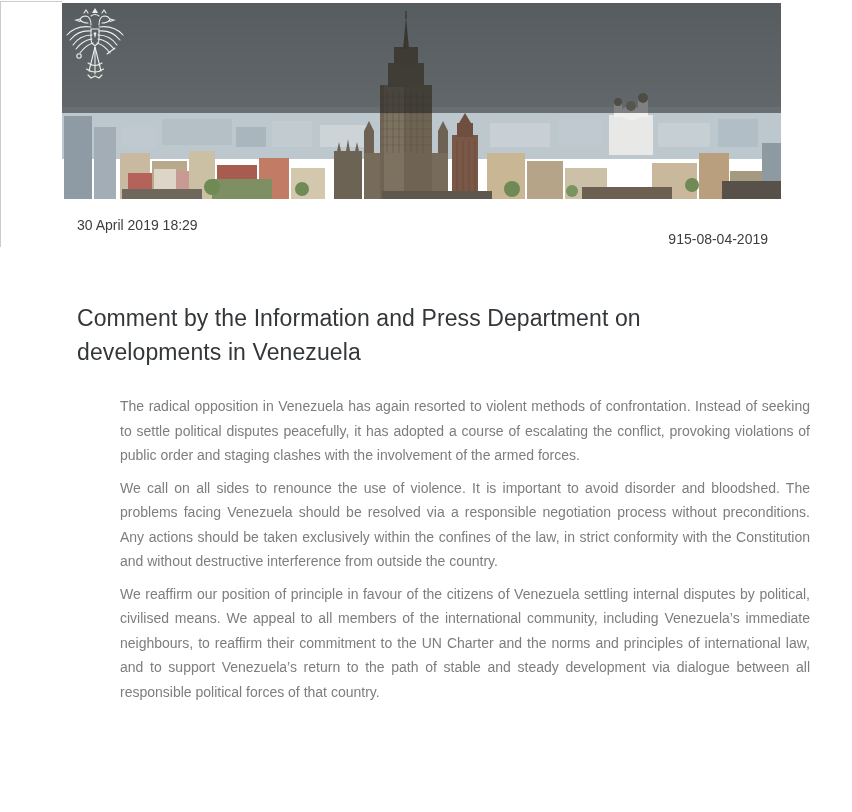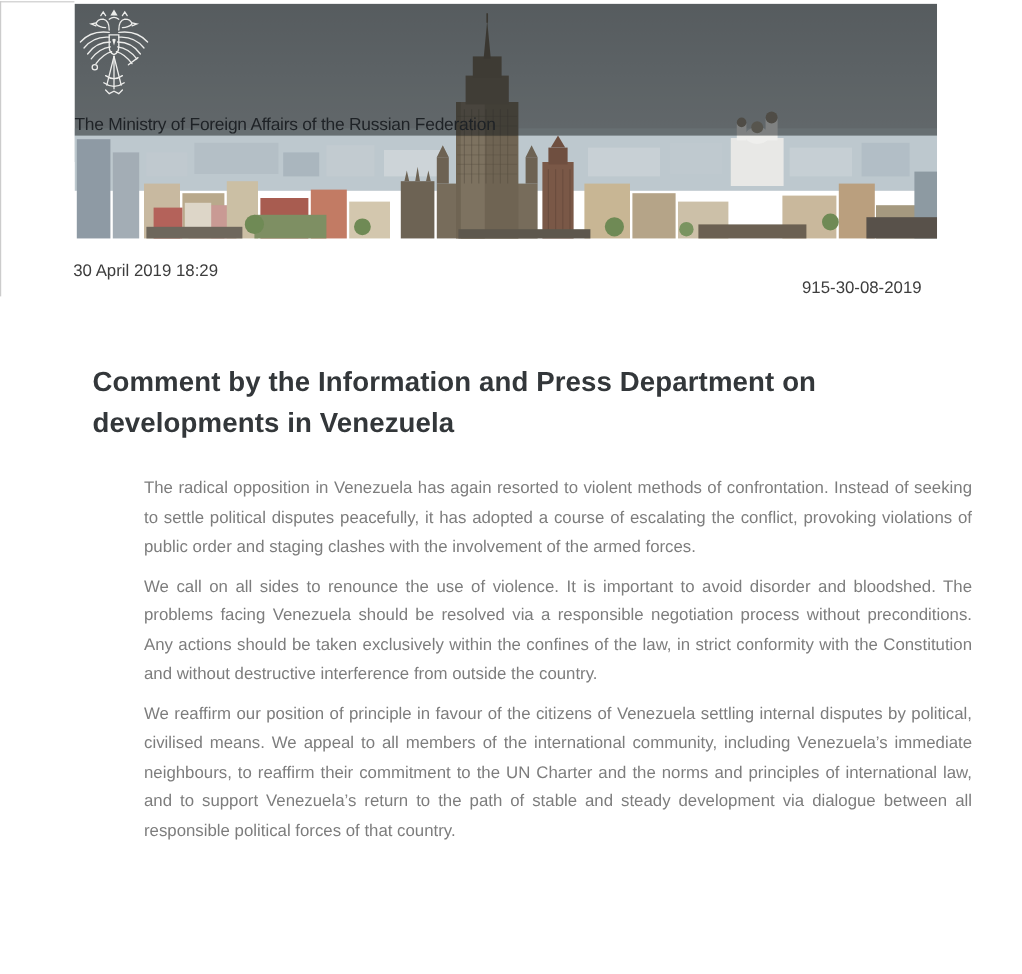--- a/index.html
+++ b/index.html
@@ -30,33 +30,33 @@
     position:absolute; left:0; top:92px;
     font-size:14.5px; line-height:18px;
     letter-spacing:-0.2px;
     color:#1e2226;
     white-space:nowrap;
     cursor:pointer;
   }
 
   
   .publish-date {
-    position:absolute; left:61px; top:215px;
+    position:absolute; left:77px; top:215px;
     font-size:14px; line-height:20px; color:#3d3d3d;
   }
   .doc-number {
     position:absolute; right:84px; top:229px;
     font-size:14px; line-height:20px; color:#3d3d3d;
   }
 
   
   .article-title {
     position:absolute; left:77px; top:301px;
     width:692px; margin:0;
-    font-size:23px; font-weight:700;
+    font-size:23px; font-weight:400;
     line-height:34px; letter-spacing:0.1px;
     color:#33373a;
   }
   .article-body {
     position:absolute; left:77px; top:394px;
     width:690px;
     font-size:14px; line-height:24.5px;
     color:#7d7d7d;
     text-align:justify;
     margin-left:43px;
@@ -203,26 +203,25 @@
         <path d="M33 40 L33 67"></path>
         <path d="M33 40 L39 64"></path>
         <path d="M26 56 Q33 61 40 56"></path>
         <path d="M24.5 62 Q33 68 41.5 62"></path>
         <path d="M26 68 L29 71 L33 69 L37 71 L40 68"></path>
         <circle cx="17" cy="49" r="2.2"></circle>
         <path d="M45 47 L53 41"></path>
       </g>
     </svg>
 
-    <div class="site-title">The Ministry of Foreign Affairs of the Russian Federation</div>
   </div>
 
   <div class="publish-date">30 April 2019 18:29</div>
 
-  <div class="doc-number">915-30-08-2019</div>
+  <div class="doc-number">915-08-04-2019</div>
 
   <h1 class="article-title">Comment by the Information and Press Department on developments in Venezuela</h1>
 
   <div class="article-body">
     <p>The radical opposition in Venezuela has again resorted to violent methods of confrontation. Instead of seeking to settle political disputes peacefully, it has adopted a course of escalating the conflict, provoking violations of public order and staging clashes with the involvement of the armed forces.</p>
     <p>We call on all sides to renounce the use of violence. It is important to avoid disorder and bloodshed. The problems facing Venezuela should be resolved via a responsible negotiation process without preconditions. Any actions should be taken exclusively within the confines of the law, in strict conformity with the Constitution and without destructive interference from outside the country.</p>
     <p>We reaffirm our position of principle in favour of the citizens of Venezuela settling internal disputes by political, civilised means. We appeal to all members of the international community, including Venezuela’s immediate neighbours, to reaffirm their commitment to the UN Charter and the norms and principles of international law, and to support Venezuela’s return to the path of stable and steady development via dialogue between all responsible political forces of that country.</p>
   </div>
 
 </div>

